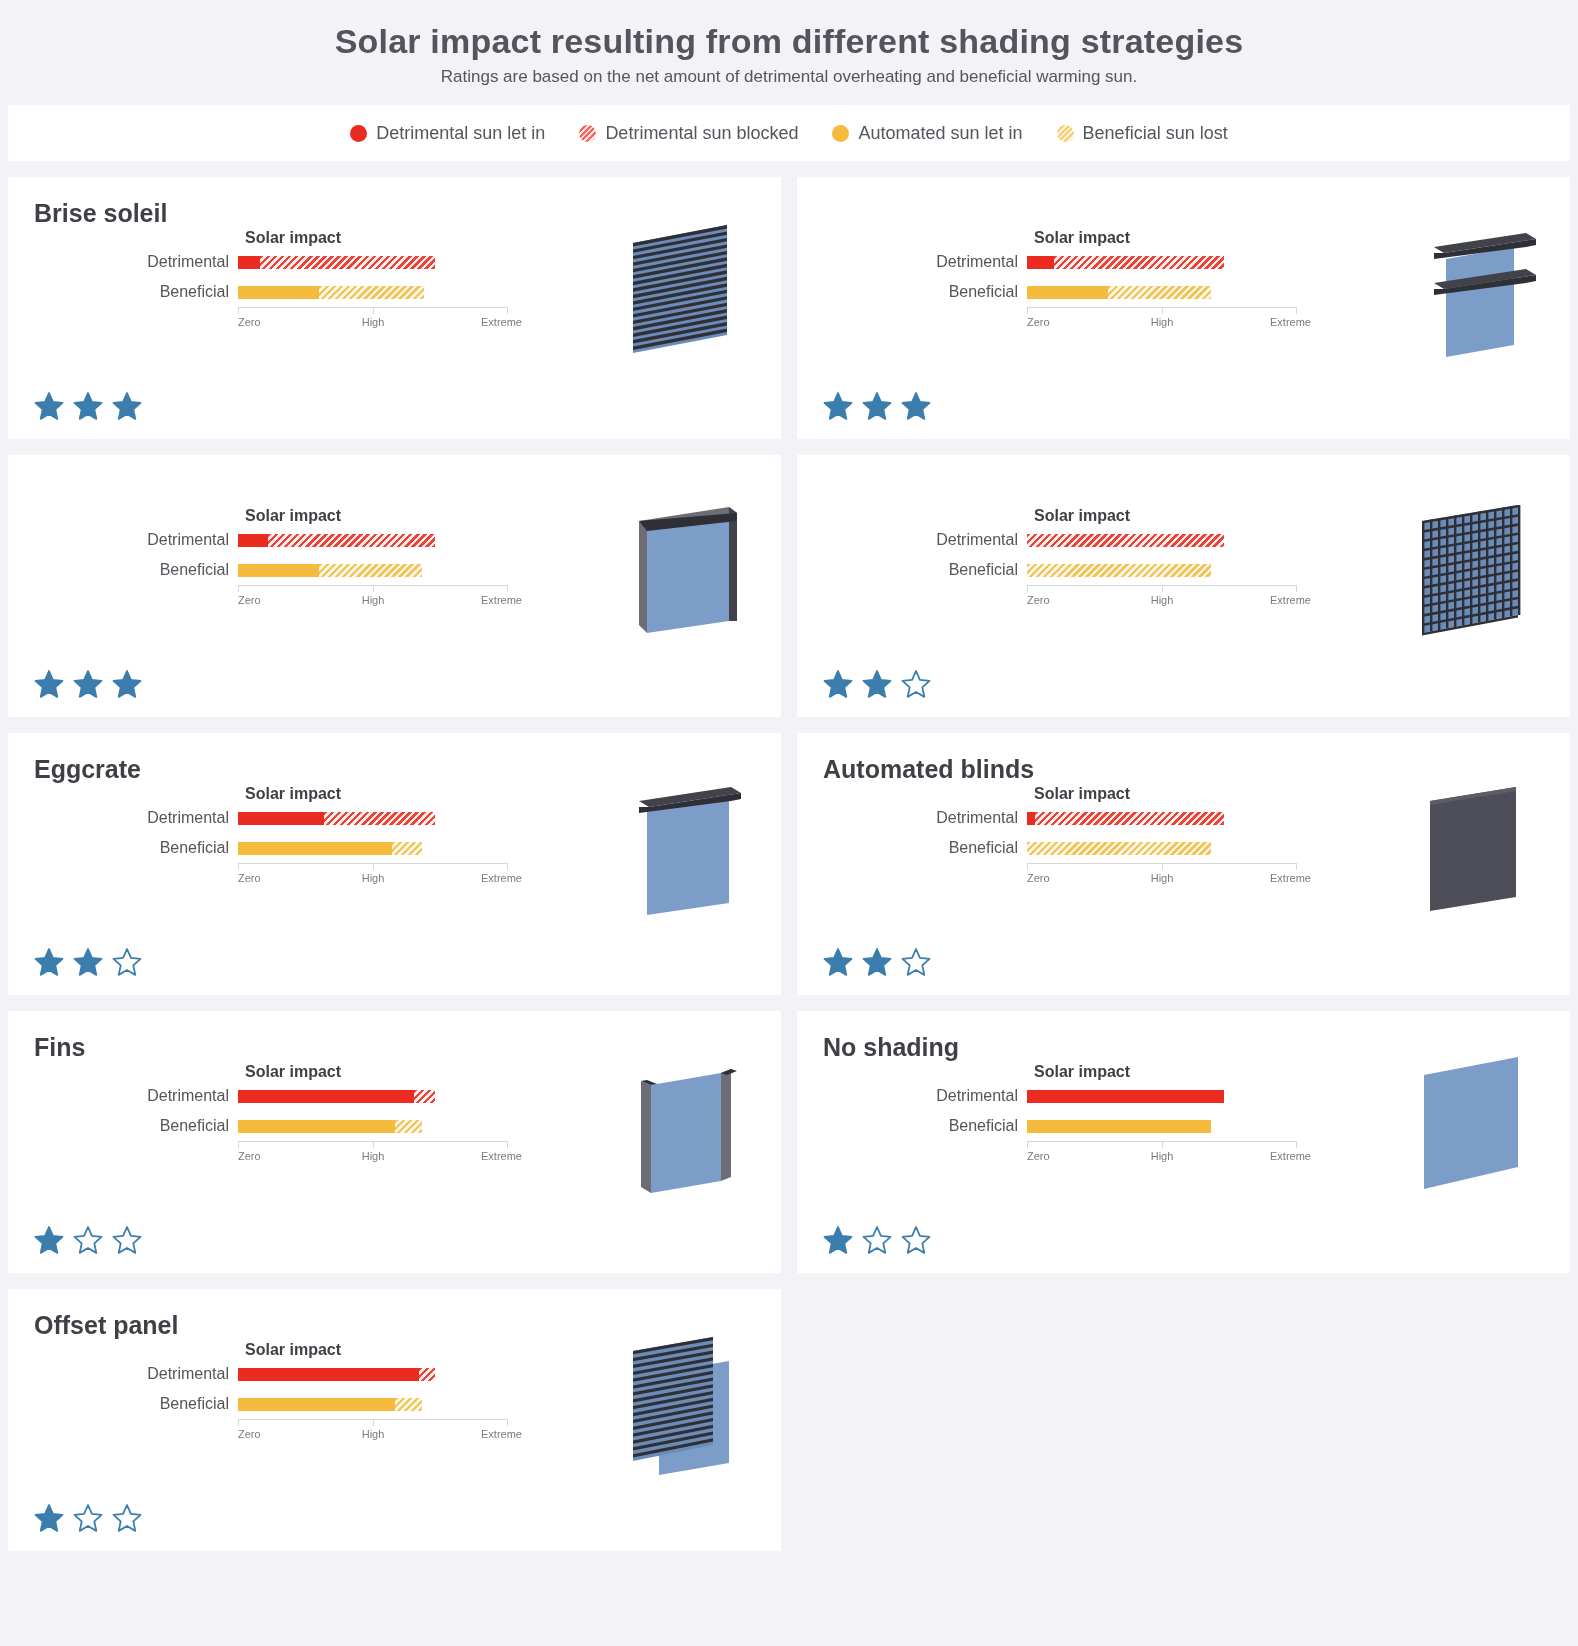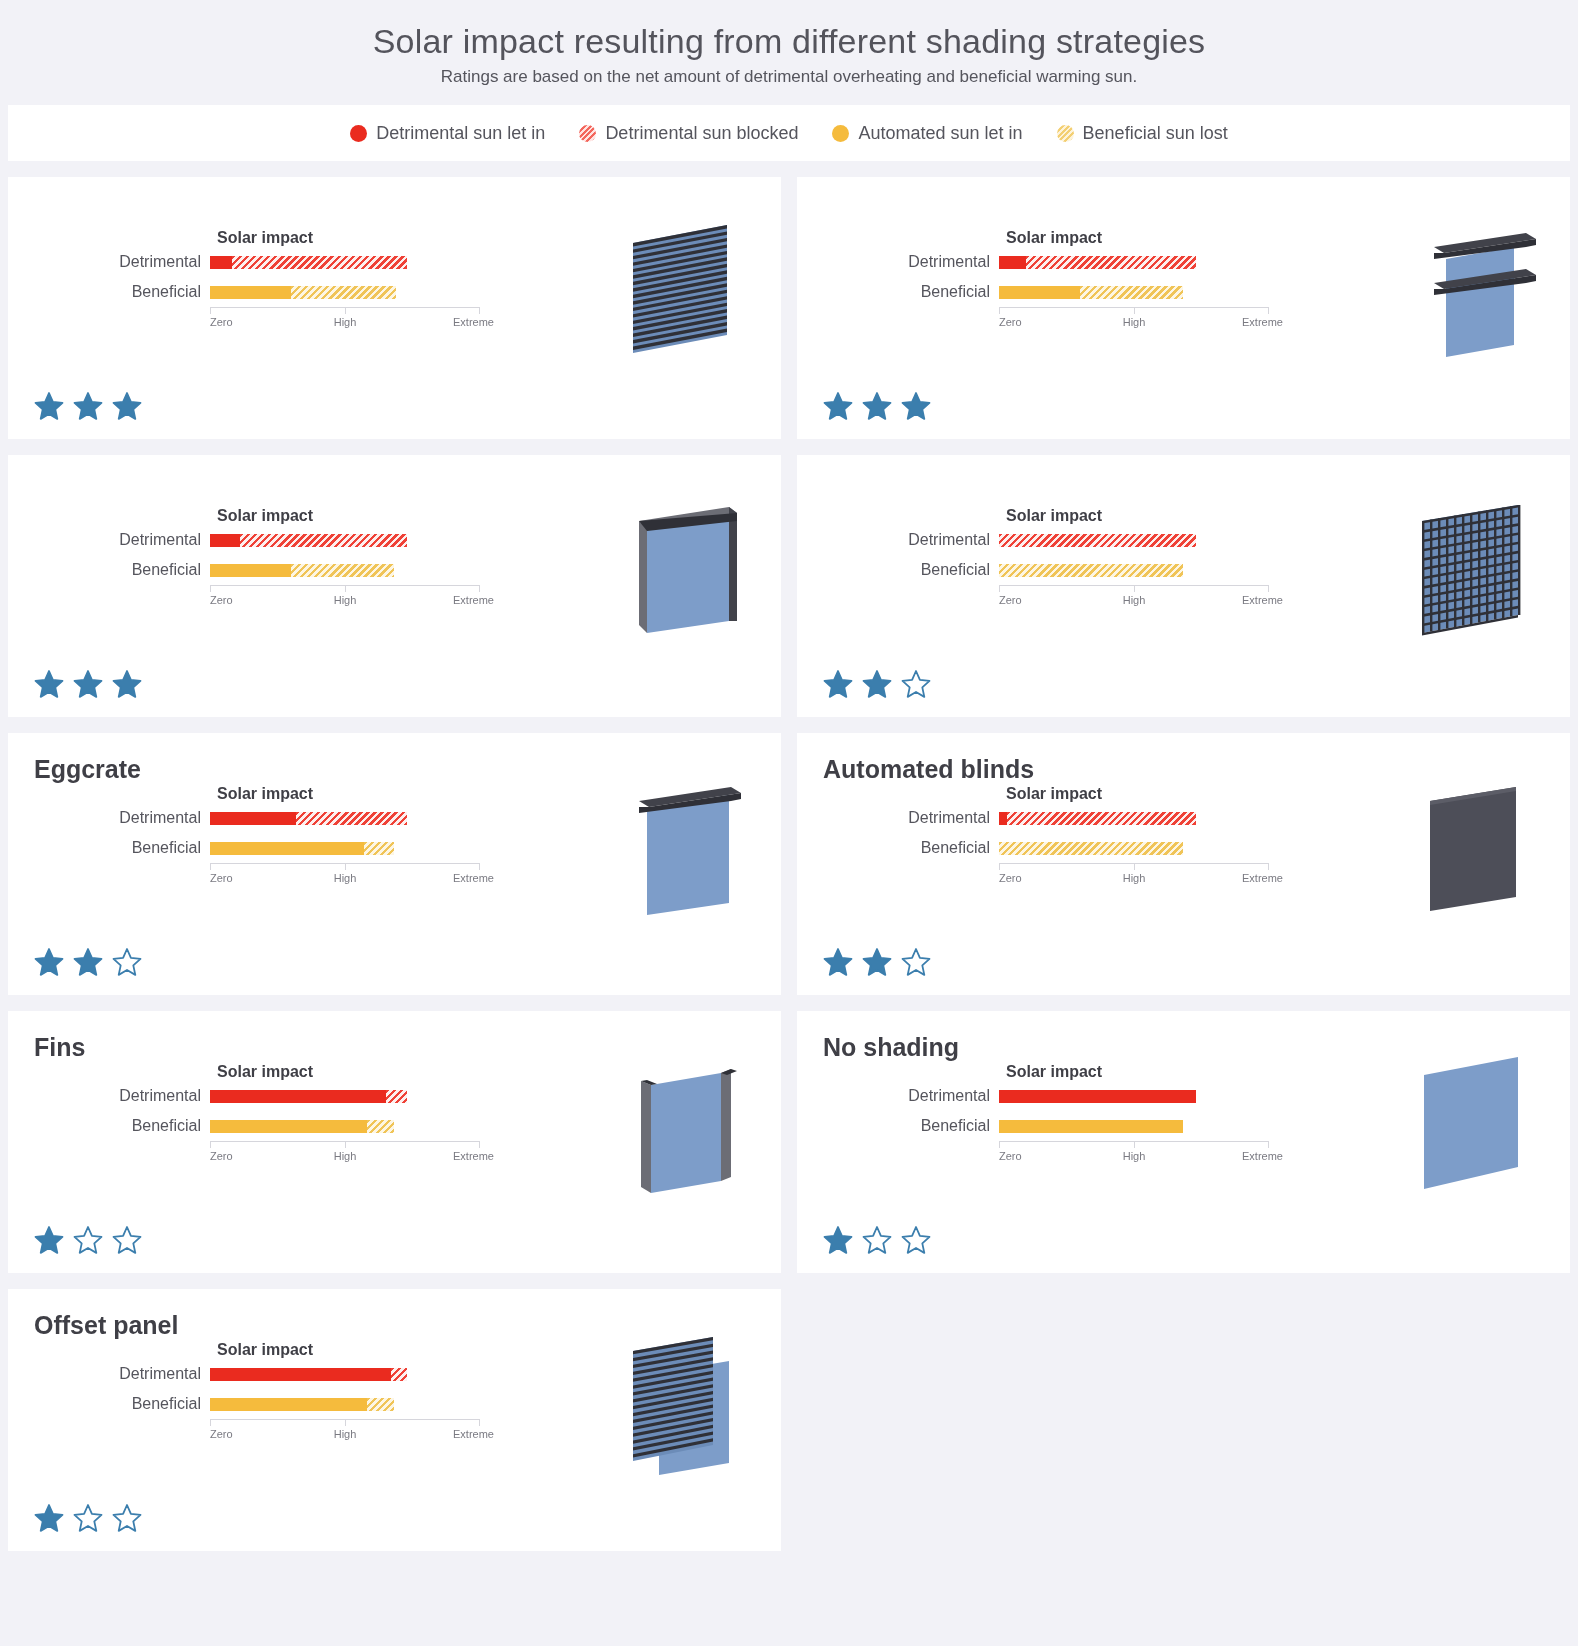--- a/index.html
+++ b/index.html
@@ -6,21 +6,21 @@
   html, body { margin:0; padding:0; }
   body {
     width:1578px; height:1646px;
     background:#f2f2f7;
     font-family:"Liberation Sans", sans-serif;
     color:#4a4a52;
     overflow:hidden;
   }
   .header { text-align:center; padding:22px 0 12px; }
   .header h1 {
-    margin:0; font-weight:400; font-size:34px; color:#54545c;
+    margin:0; font-weight:700; font-size:34px; color:#54545c;
     letter-spacing:.2px;
   }
   .header p { margin:6px 0 0; font-size:17px; color:#55555d; }
 
   .legend {
     background:#fff; height:56px; margin:6px 8px 0;
     display:flex; align-items:center; justify-content:center; gap:34px;
   }
   .legend-item { display:flex; align-items:center; gap:9px; font-size:18px; color:#55555d; }
   .swatch { width:17px; height:17px; border-radius:50%; display:inline-block; }
@@ -35,21 +35,21 @@
 
   .grid {
     display:grid; grid-template-columns:1fr 1fr;
     gap:16px; padding:16px 8px 8px;
   }
   .card {
     background:#fff; height:262px; position:relative; padding:22px 26px;
   }
   .card-title { font-size:25px; font-weight:600; color:#3f3f46; margin:0; }
 
-  .chart { position:absolute; left:92px; top:52px; width:400px; }
+  .chart { position:absolute; left:120px; top:52px; width:400px; }
   .chart-title { font-size:16px; font-weight:700; color:#3f3f46; margin-left:117px; }
   .row { display:flex; align-items:center; height:30px; }
   .row-label { width:110px; text-align:right; padding-right:9px; font-size:16px; color:#55555d; }
   .track { position:relative; width:270px; height:30px; display:flex; align-items:center; }
   .bar { height:13px; display:flex; }
   .seg { height:100%; }
   .seg-red { background:#ea2b1f; }
   .seg-red-h { background:repeating-linear-gradient(135deg,#ef4136 0 2.5px,#fdf0ef 2.5px 5px); }
   .seg-yel { background:#f5bb3d; }
   .seg-yel-h { background:repeating-linear-gradient(135deg,#f0c457 0 2.5px,#fdf6e4 2.5px 5px); }
@@ -87,20 +87,21 @@
       <span>Automated sun let in</span>
     </div>
     <div class="legend-item">
       <span class="swatch sw-hatch-yellow"></span>
       <span>Beneficial sun lost</span>
     </div>
   </div>
 
 <div class="grid" id="grid">
     <div class="card">
+      <p class="card-title">Brise soleil</p>
       <div class="chart">
         <div class="chart-title">Solar impact</div>
         <div class="row">
           <div class="row-label">Detrimental</div>
           <div class="track">
             <div class="bar">
               <div class="seg seg-red" style="width:21.6px"></div>
               <div class="seg seg-red-h" style="width:175.5px"></div>
             </div>
           </div>

